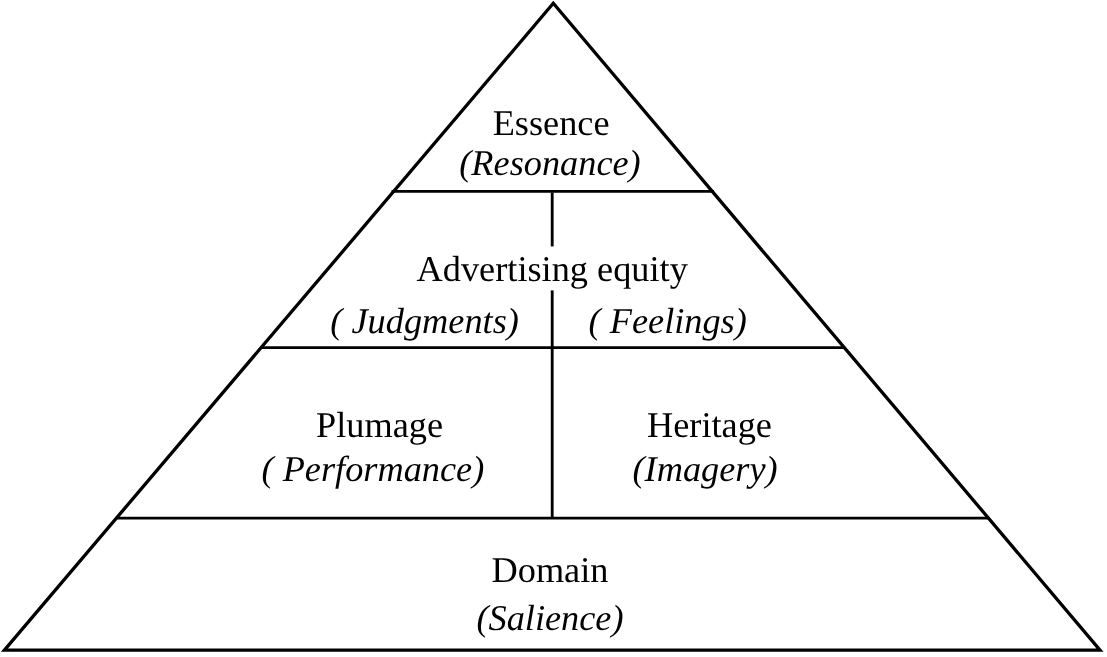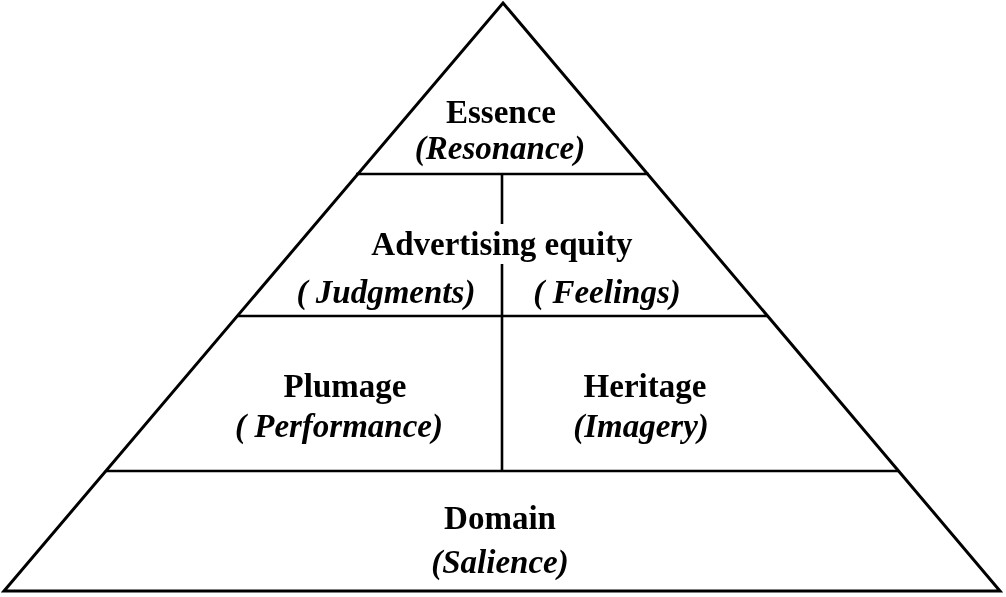--- a/index.html
+++ b/index.html
@@ -6,21 +6,20 @@
     margin: 0;
     padding: 0;
     width: 1006px;
     height: 597px;
     background: #ffffff;
     overflow: hidden;
   }
   .figure-wrap {
     width: 1006px;
     height: 597px;
-    font-weight: bold;
   }
   svg { display: block; }
   .t {
     font-family: "Liberation Serif", serif;
     font-size: 33px;
     fill: #000000;
     text-anchor: middle;
   }
   .it { font-style: italic; }
   .ln {

